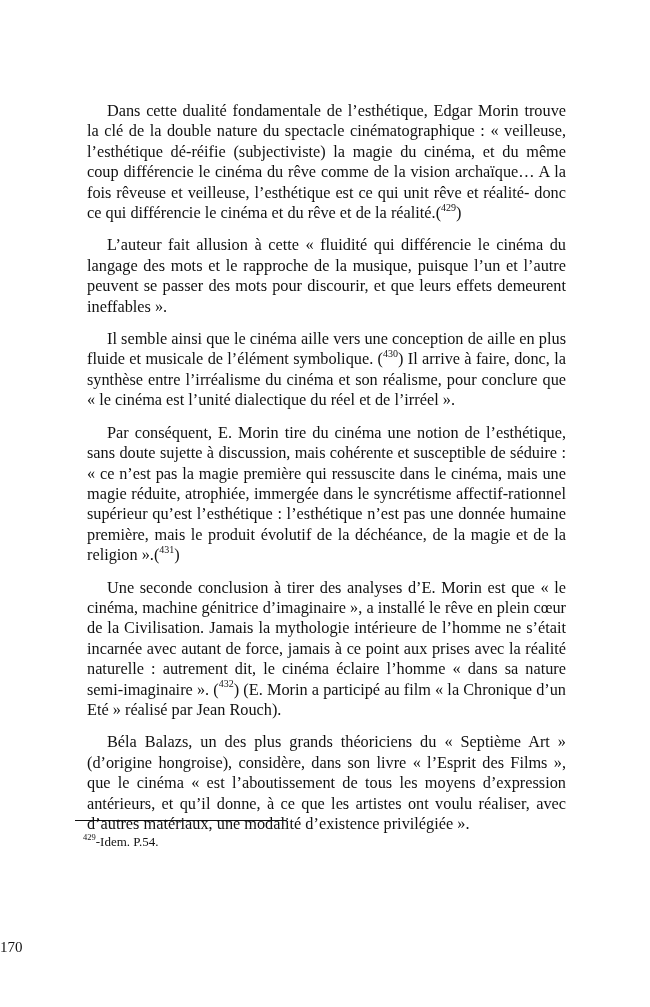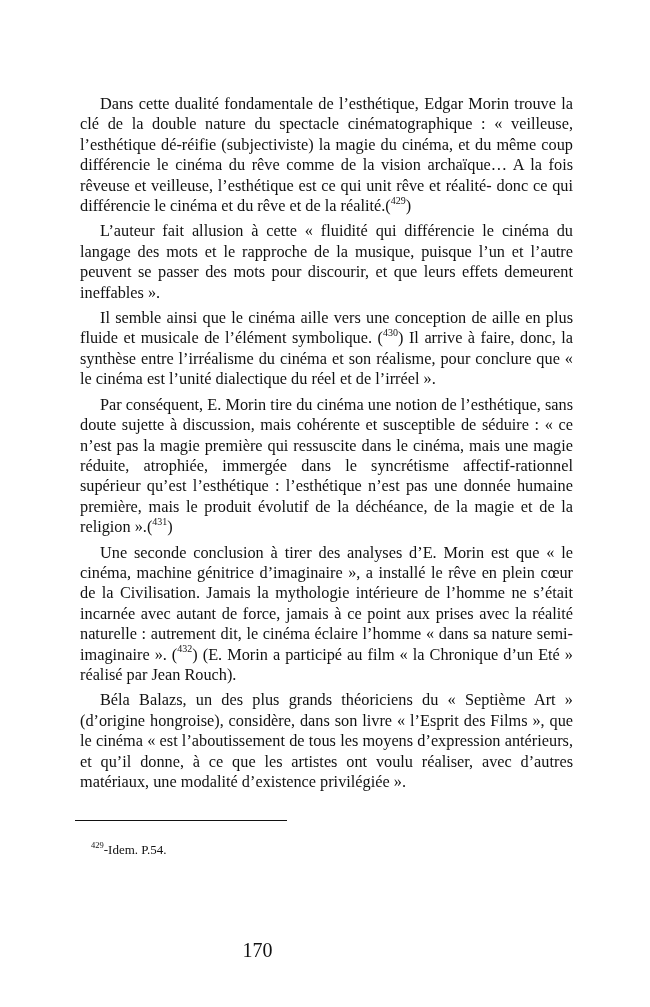--- a/index.html
+++ b/index.html
@@ -15,21 +15,21 @@
       font-family: "Liberation Serif", "DejaVu Serif", serif;
       color: #111111;
     }
     .page {
       position: absolute;
       left: 75px;
       top: 89px;
       width: 503px;
     }
     .para {
-      margin: 5px;
+      margin: 12px;
       font-size: 16.3px;
       line-height: 20.4px;
       text-align: justify;
       text-indent: 20px;
       hyphens: manual;
     }
     .para sup, .fn sup {
       font-size: 10px;
       line-height: 0;
       position: relative;
@@ -45,30 +45,29 @@
     }
     .footnotes {
       position: absolute;
       left: 75px;
       top: 826px;
       width: 300px;
     }
     .fn {
       font-size: 13px;
       line-height: 15.8px;
-      margin: 16px;
+      margin: 8px;
     }
     .fn sup { font-size: 8.5px; }
     .page-number {
       position: absolute;
       left: 0;
       width: 515px;
       top: 939px;
-      text-align: center;
-      font-size: 20px;
+      font-size: 15px;
     }
   </style>
 </head>
 <body>
 
 <div class="page">
 
   <p class="para"><span>Dans cette dualité fondamentale de l’esthétique, Edgar Morin trouve la clé de la double nature du spectacle cinématographique : « veilleuse, l’esthétique dé-réifie (subjectiviste) la magie du cinéma, et du même coup différencie le cinéma du rêve comme de la vision archaïque… A la fois rêveuse et veilleuse, l’esthétique est ce qui unit rêve et réalité- donc ce qui différencie le cinéma et du rêve et de la réalité.(</span><sup>429</sup><span>)</span></p>
 
   <p class="para"><span>L’auteur fait allusion à cette « fluidité qui différencie le cinéma du langage des mots et le rapproche de la musique, puisque l’un et l’autre peuvent se passer des mots pour discourir, et que leurs effets demeu­rent ineffables ».</span></p>

